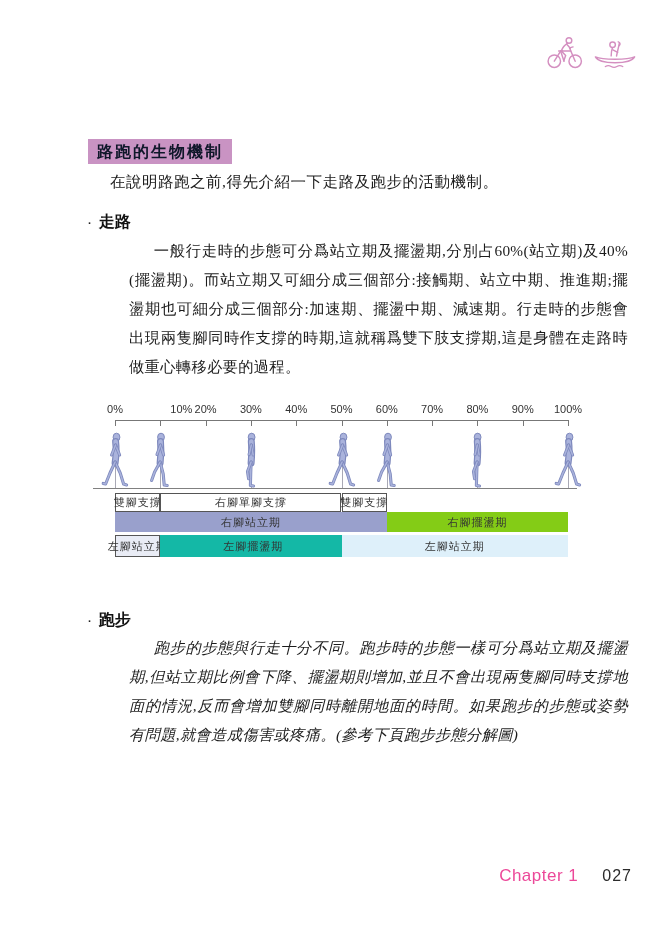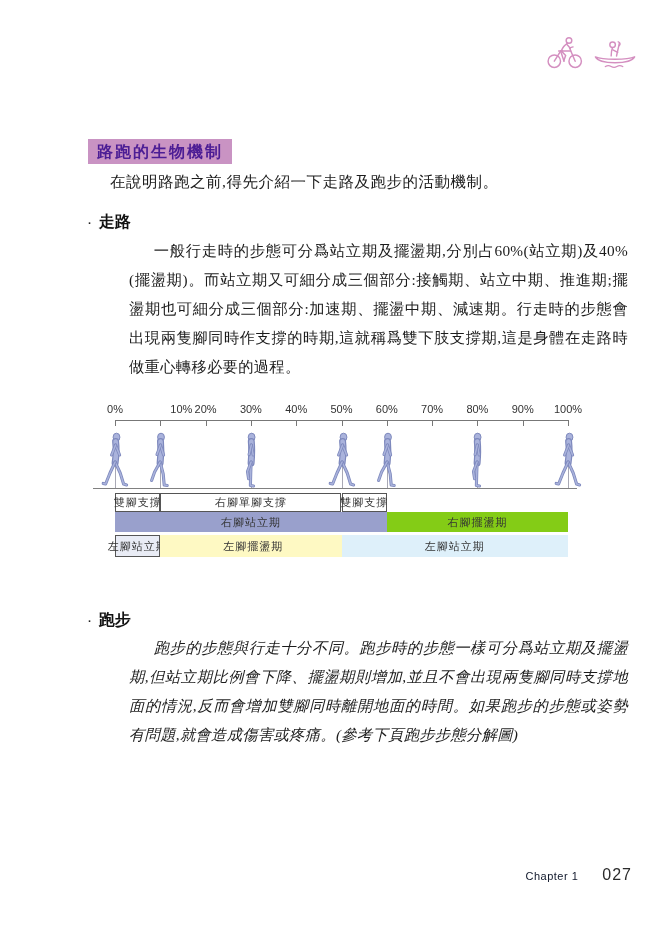--- a/index.html
+++ b/index.html
@@ -5,21 +5,21 @@
   html,body{margin:0;padding:0;background:#ffffff;}
   .page{position:relative;width:663px;height:932px;background:#ffffff;overflow:hidden;
         font-family:"Liberation Serif",serif;color:#1c1c1c;}
 
   
   .hdr-icons{position:absolute;top:36px;right:26px;display:flex;align-items:flex-end;gap:9px;}
   .hdr-icons svg{display:block;}
 
   
   .badge{position:absolute;left:88px;top:139px;height:25px;line-height:25px;
-         background:#c993c3;color:#4c1d95;font-family:"Liberation Sans",sans-serif;
+         background:#c993c3;color:#0f172a;font-family:"Liberation Sans",sans-serif;
          font-weight:bold;font-size:16px;padding:0 9px;letter-spacing:2px;}
 
   .intro{position:absolute;left:85px;top:172px;width:505px;font-size:15.5px;
          text-indent:1.62em;letter-spacing:0.5px;}
 
   .sec-head{position:absolute;left:88px;display:flex;align-items:center;gap:7px;
             font-family:"Liberation Sans",sans-serif;font-weight:bold;font-size:16px;color:#111;}
   .sec-head .bullet{font-size:11px;color:#222;}
   .sec-head.walk{top:212px;}
   .sec-head.run{top:610px;}
@@ -37,21 +37,21 @@
   .tick-mark{position:absolute;top:17px;width:1px;height:6px;background:#777;}
   .fig-line{position:absolute;top:30px;width:1px;height:55px;background:#a9a9b5;}
   .ground{position:absolute;top:85px;left:8px;width:484px;height:1px;background:#808080;}
   .fig{position:absolute;top:29px;width:30px;height:56px;}
   .cell{position:absolute;display:flex;align-items:center;justify-content:center;
         font-size:11px;color:#333;box-sizing:border-box;letter-spacing:1px;white-space:nowrap;}
 
   
   .footer{position:absolute;top:866px;right:31px;display:flex;align-items:baseline;
           font-family:"Liberation Sans",sans-serif;}
-  .footer .chap{font-size:11px;color:#0f172a;letter-spacing:0.5px;}
+  .footer .chap{font-size:17px;color:#ec4899;letter-spacing:0.5px;}
   .footer .sect{font-size:13px;color:#333;margin-left:13px;letter-spacing:1px;}
   .footer .pnum{font-size:16px;color:#2b2b2b;font-weight:normal;margin-left:24px;letter-spacing:1px;}
 </style>
 </head>
 <body>
 
 <div class="page">
 
   <div class="hdr-icons">
     <span>
@@ -213,21 +213,21 @@
           <path d="M15.6 13 L11.6 23" fill="none" stroke="#7e89bd" stroke-width="3.1" stroke-linecap="round" stroke-linejoin="round"></path>
           <path d="M15.6 13 L11.6 23" fill="none" stroke="#aab3dc" stroke-width="1.5" stroke-linecap="round" stroke-linejoin="round"></path>
         </svg></div>
       <div class="ground"></div>
       <div class="cell" style="left: 30px; width: 45.3px; top: 90px; height: 19px; background: rgb(255, 255, 255); border: 1px solid rgb(85, 85, 85);">雙腳支撐</div>
       <div class="cell" style="left: 75.3px; width: 181.2px; top: 90px; height: 19px; background: rgb(255, 255, 255); border: 1px solid rgb(85, 85, 85);">右腳單腳支撐</div>
       <div class="cell" style="left: 256.5px; width: 45.3px; top: 90px; height: 19px; background: rgb(255, 255, 255); border: 1px solid rgb(85, 85, 85);">雙腳支撐</div>
       <div class="cell" style="left: 30px; width: 271.8px; top: 109px; height: 20px; background: rgb(153, 160, 204);">右腳站立期</div>
       <div class="cell" style="left: 301.8px; width: 181.2px; top: 109px; height: 20px; background: #84cc16;">右腳擺盪期</div>
       <div class="cell" style="left: 30px; width: 45.3px; top: 132px; height: 22px; background: rgb(233, 236, 245); border: 1px solid rgb(85, 85, 85);">左腳站立期</div>
-      <div class="cell" style="left: 75.3px; width: 186px; top: 132px; height: 22px; background: #fef9c3;">左腳擺盪期</div>
+      <div class="cell" style="left: 75.3px; width: 186px; top: 132px; height: 22px; background: #14b8a6;">左腳擺盪期</div>
       <div class="cell" style="left: 256.5px; width: 226.5px; top: 132px; height: 22px; background: rgb(222, 240, 250);">左腳站立期</div>
     </div>
 
   <div class="sec-head run">
     <span class="bullet">·</span>
     <span>跑步</span>
   </div>
   <div class="para run">跑步的步態與行走十分不同。跑步時的步態一樣可分爲站立期及擺盪期,但站立期比例會下降、擺盪期則增加,並且不會出現兩隻腳同時支撐地面的情況,反而會增加雙腳同時離開地面的時間。如果跑步的步態或姿勢有問題,就會造成傷害或疼痛。(參考下頁跑步步態分解圖)</div>
 
   <div class="footer">

